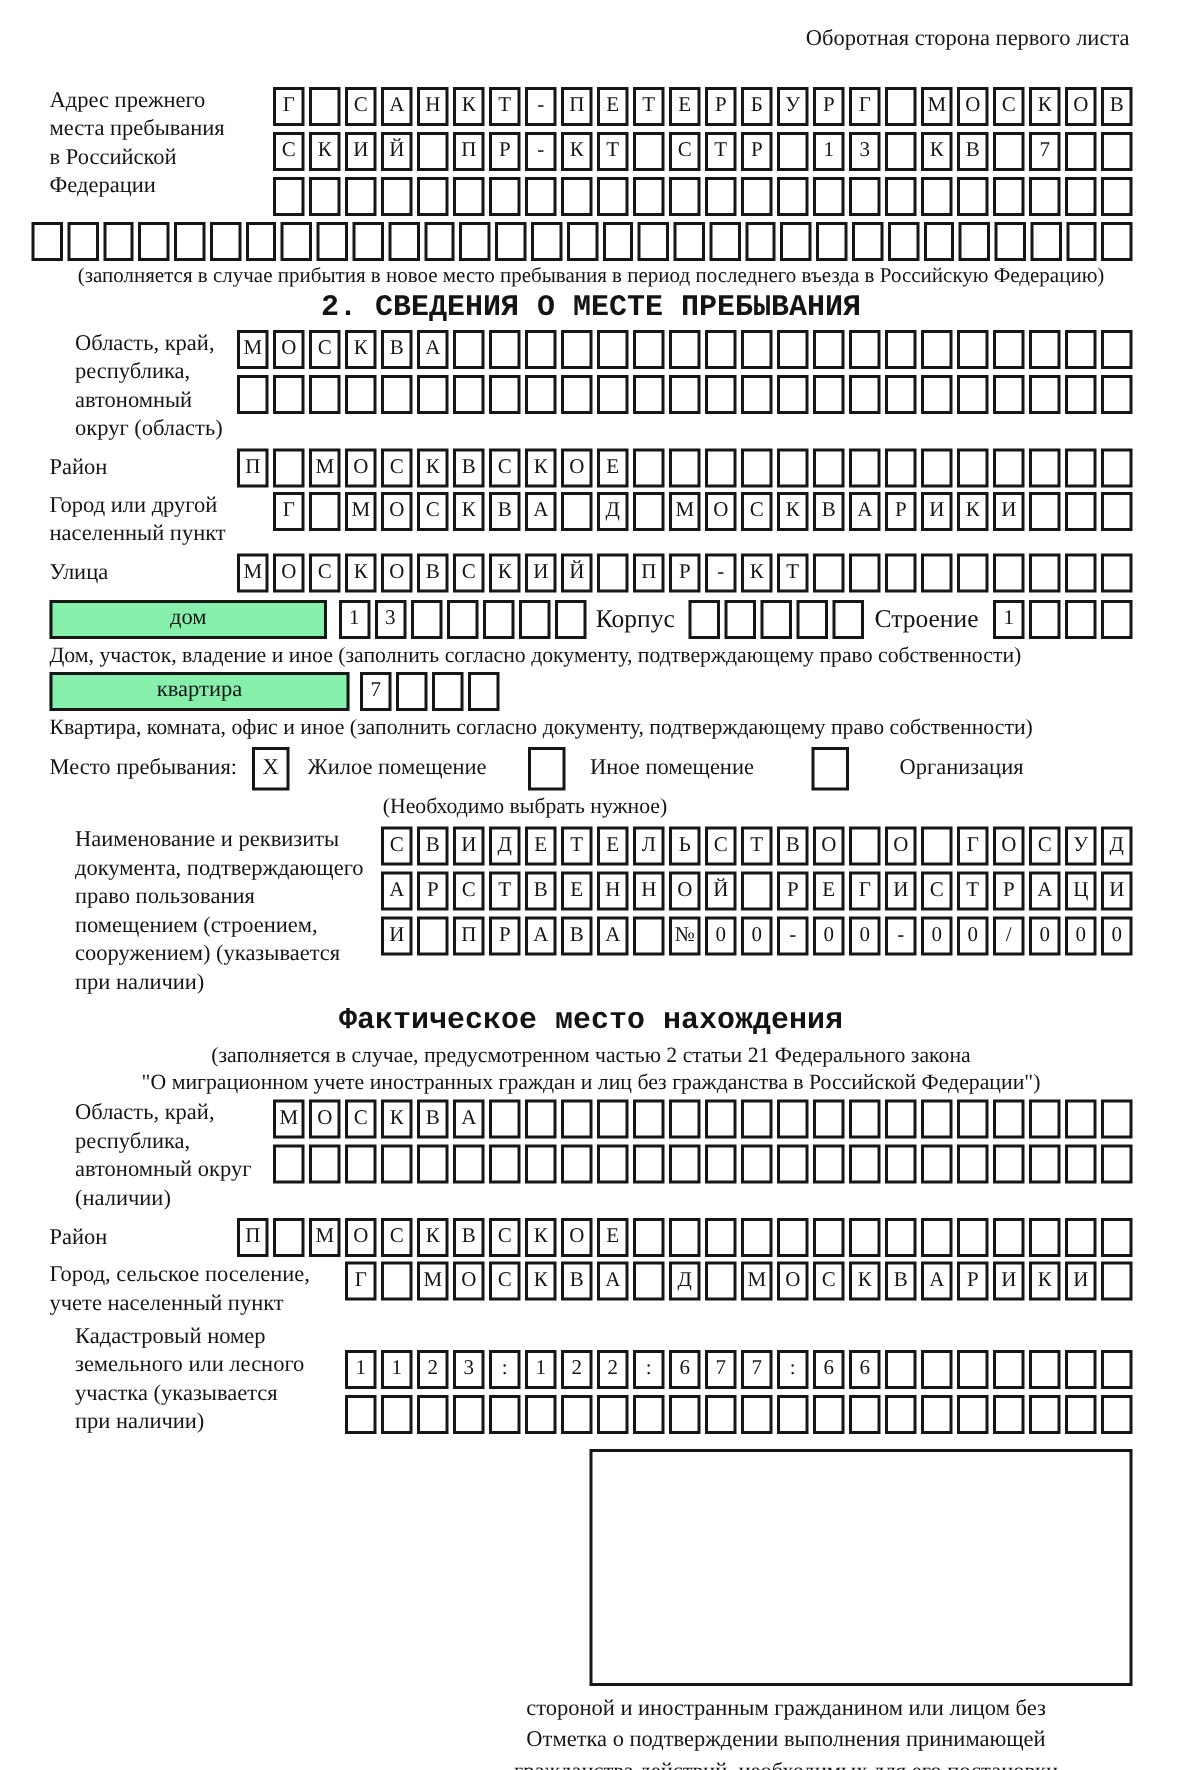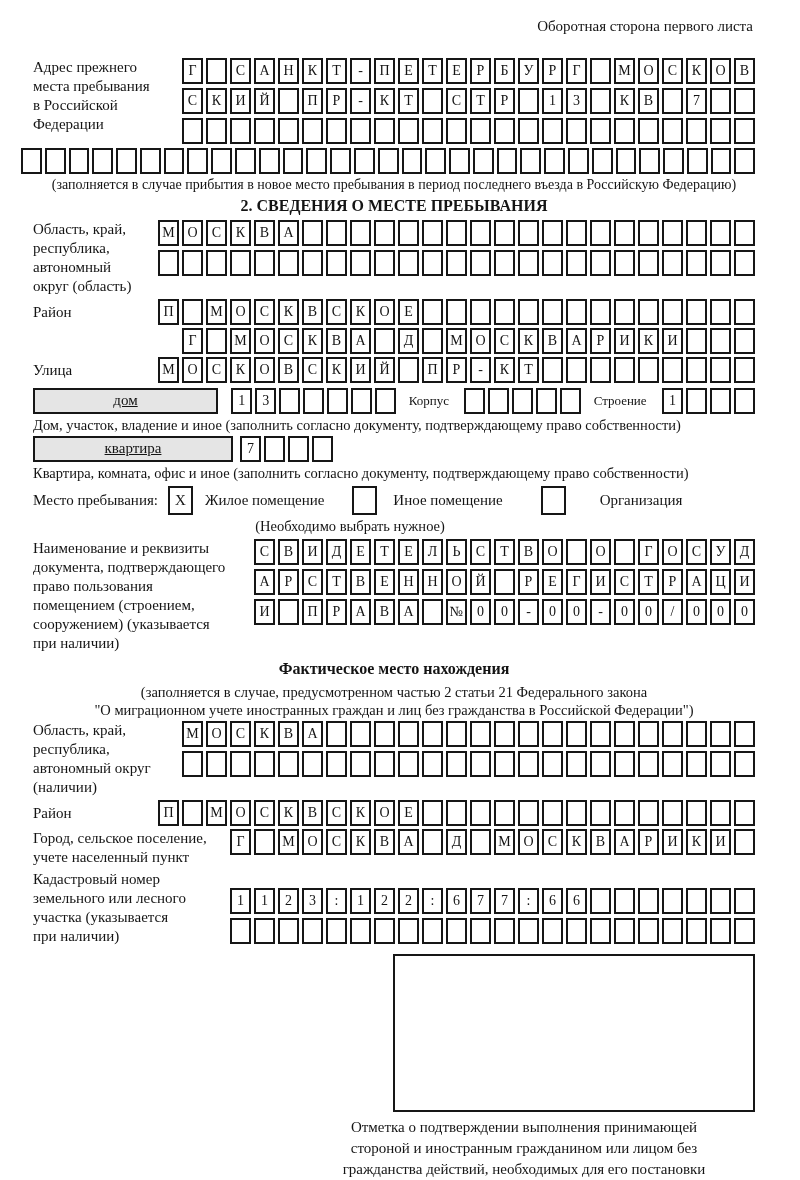--- a/index.html
+++ b/index.html
@@ -26,44 +26,44 @@
   }
   .gridcol { margin-left:auto; display:flex; flex-direction:column; gap:4px; }
 
   .field { display:flex; align-items:flex-start; margin-bottom:3px; }
   .labelcol { font-size:15px; padding-right:6px; }
   .labelcol.single { line-height:26px; }
   .labelcol div { line-height:19px; }
 
   .caption { text-align:center; font-size:14px; line-height:17px; margin:2px 0 2px 0; }
   .caption-left { font-size:14.5px; line-height:18px; margin:2px 0 2px 0; }
-  .heading { text-align:center; font-weight:bold; font-size:16px; line-height:20px; margin:3px 0 4px 0; }
+  .heading { text-align:center; font-weight:bold; font-size:20px; line-height:20px; margin:3px 0 4px 0;font-family:Liberation Mono, monospace; }
 
   .fullrow { margin-left:-15px; margin-top:4px; justify-content:flex-start; }
 
   
   .house-row { display:flex; align-items:flex-start; justify-content:space-between; margin:5px 0 2px 0; }
   .wide-box {
     height:26px; border:2px solid #161616; text-align:center;
-    font-size:15px; line-height:21px; background:#e5e5e5;text-decoration:underline;
+    font-size:15px; line-height:21px; background:#86efac;
   }
-  .inline-label { font-size:13px; line-height:26px; white-space:nowrap; padding:0 2px; }
+  .inline-label { font-size:17px; line-height:26px; white-space:nowrap; padding:0 2px; }
   .apt-row { display:flex; align-items:flex-start; margin:2px 0 2px 0; }
 
   
   .stay-row { display:flex; align-items:center; margin:4px 0 0 0; font-size:15px; }
   .chk {
     width:25px; height:29px; border:2px solid #161616; background:#fff;
     text-align:center; font-size:15px; line-height:25px; flex:0 0 auto;
   }
   .stay-caption { font-size:14.5px; line-height:18px; margin:2px 0 2px 152px; width:330px; text-align:center; }
 
   
   .block { position:relative; margin-bottom:3px; }
-  .block .labelcol { position:absolute; left:0; top:0; }
+  .block .labelcol { position:absolute; left:17px; top:0; }
 
   .doc-block { min-height:114px; }
   .region-block-1 { min-height:76px; }
   .region-block-2 { min-height:76px; }
   .cad-block { min-height:80px; }
   .cad-block .gridcol { margin-top:18px; }
 
   .stamp-box {
     width:362px; height:158px; border:2px solid #161616;
     margin-left:auto; margin-top:4px; background:#fff;
@@ -298,20 +298,24 @@
           <span class="cell"></span>
           <span class="cell"></span>
           <span class="cell"></span>
           <span class="cell"></span>
           <span class="cell"></span>
         </div>
     </div>
   </div>
 
   <div class="field">
+    <div class="labelcol">
+        <div>Город или другой</div>
+        <div>населенный пункт</div>
+      </div>
     <div class="gridcol">
       <div class="cellrow">
           <span class="cell">Г</span>
           <span class="cell"></span>
           <span class="cell">М</span>
           <span class="cell">О</span>
           <span class="cell">С</span>
           <span class="cell">К</span>
           <span class="cell">В</span>
           <span class="cell">А</span>
@@ -690,18 +694,18 @@
           <span class="cell"></span>
           <span class="cell"></span>
           <span class="cell"></span>
           <span class="cell"></span>
         </div>
     </div>
   </div>
 
   <div class="stamp-box"></div>
   <div class="stamp-caption">
+      <div>стороной и иностранным гражданином или лицом без</div>
       <div>Отметка о подтверждении выполнения принимающей</div>
-      <div>стороной и иностранным гражданином или лицом без</div>
       <div>гражданства действий, необходимых для его постановки</div>
     </div>
 
 </div>
 
 </body></html>

